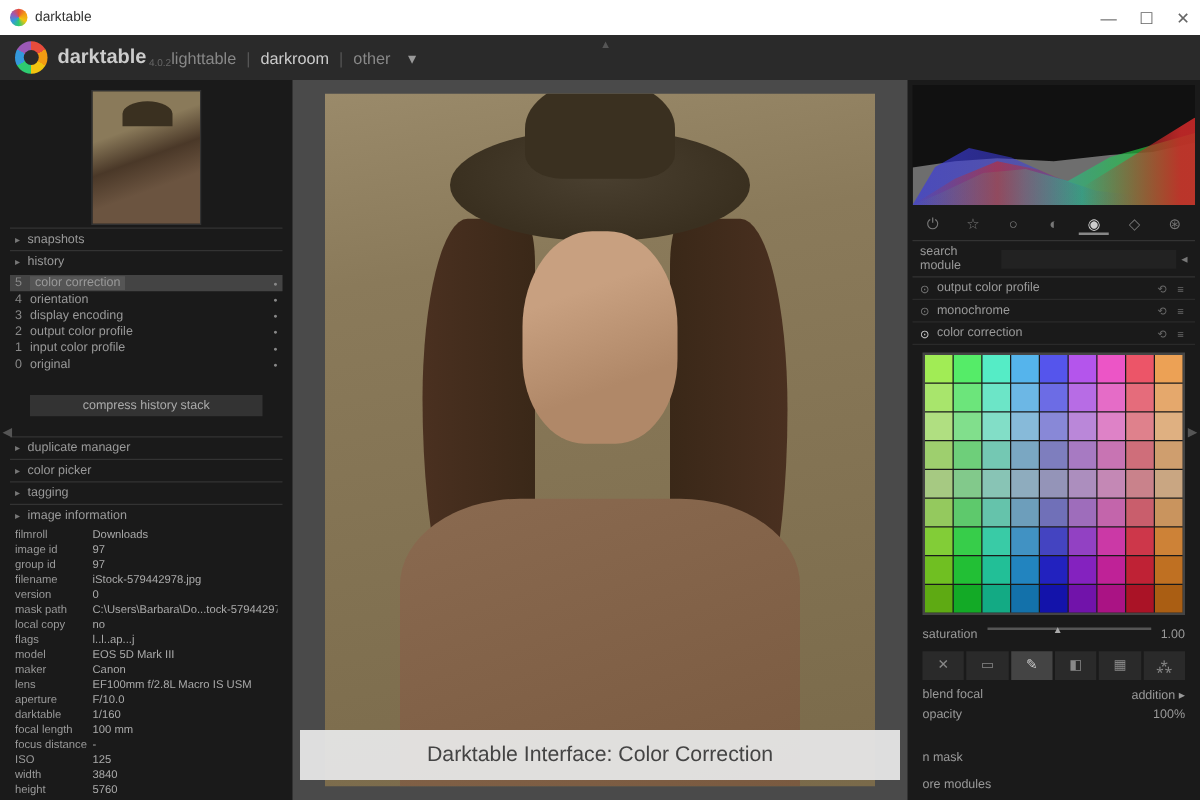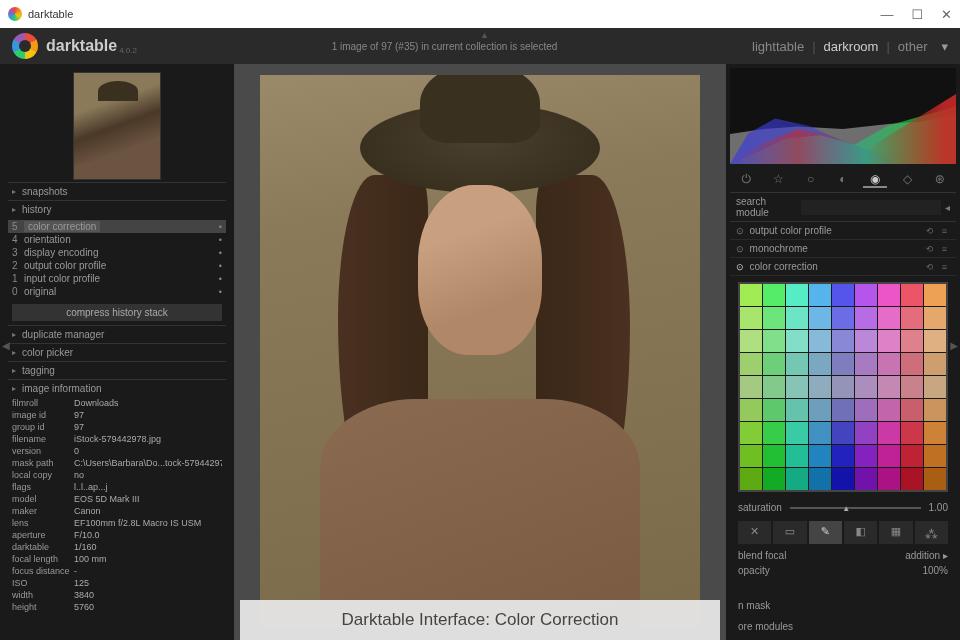--- a/index.html
+++ b/index.html
@@ -25,21 +25,21 @@
 .thumb::before{content:"";position:absolute;top:8px;left:24px;width:40px;height:20px;background:#3a3020;border-radius:50% 50% 0 0}
 .zoom-pct{text-align:right;padding:2px 4px;color:#999;font-size:10px}
 .panel-section{border-top:1px solid #333;padding:3px 4px;display:flex;align-items:center;cursor:pointer}
 .panel-section .arrow{margin-right:6px;color:#777;font-size:8px}
 .history-items{padding:2px 0}
 .history-item{display:flex;align-items:center;padding:1px 4px;font-size:10px}
 .history-item .num{width:12px;color:#888}
 .history-item.sel{background:#444}
 .history-item.sel .label{background:#555;padding:0 4px}
 .history-item .dot{margin-left:auto;color:#888;font-size:9px}
-.compress-btn{background:#333;color:#aaa;text-align:center;padding:3px;margin:4px;font-size:10px;cursor:pointer}
+.compress-btn{background:#333;color:#aaa;text-align:center;padding:3px;margin:16px;font-size:10px;cursor:pointer}
 .info-row{display:flex;font-size:9px;padding:0 4px;line-height:12px}
 .info-row .k{width:62px;color:#999}
 .info-row .v{color:#aaa;flex:1;overflow:hidden;white-space:nowrap}
 .center{flex:1;background:#4a4a4a;padding:8px;display:flex;align-items:center;justify-content:center;position:relative}
 .center::before{content:"▲";position:absolute;top:-34px;left:50%;color:#555;font-size:9px}
 .photo{width:440px;height:554px;background:linear-gradient(170deg,#9a8a6a 0%,#8a7a5a 25%,#7a6a4a 100%);position:relative;overflow:hidden}
 .hat{position:absolute;top:28px;left:100px;width:240px;height:90px;background:radial-gradient(ellipse at 50% 40%,#4a4030 0%,#3a3020 70%);border-radius:50%}
 .hat::before{content:"";position:absolute;top:-40px;left:60px;width:120px;height:80px;background:#3a3020;border-radius:60% 60% 30% 30%}
 .face{position:absolute;top:110px;left:158px;width:124px;height:170px;background:linear-gradient(160deg,#c8a080 30%,#b08868 70%);border-radius:45% 45% 40% 40%}
 .hair-l{position:absolute;top:100px;left:78px;width:90px;height:360px;background:linear-gradient(90deg,#4a3020 0%,#3a2818 100%);border-radius:40% 10% 30% 60%}
@@ -55,49 +55,48 @@
 .module-tabs{display:flex;justify-content:space-around;padding:4px 0;border-bottom:1px solid #333}
 .module-tabs span{color:#777;font-size:12px;cursor:pointer;width:24px;text-align:center}
 .module-tabs .active{color:#ccc;border-bottom:2px solid #888}
 .search-row{display:flex;align-items:center;padding:3px 6px;border-bottom:1px solid #333}
 .search-row input{flex:1;background:#222;border:none;color:#999;font-size:10px;padding:2px 4px;margin-left:6px}
 .module-item{display:flex;align-items:center;padding:3px 6px;border-bottom:1px solid #2a2a2a}
 .module-item .pwr{margin-right:6px;color:#777;font-size:9px}
 .module-item .icns{margin-left:auto;color:#666;font-size:9px;letter-spacing:3px}
 .color-grid{margin:6px 8px;display:grid;grid-template-columns:repeat(9,1fr);gap:1px;border:2px solid #444;aspect-ratio:1}
 .color-cell{width:100%;aspect-ratio:1}
-.sat-row{display:flex;align-items:center;padding:4px 8px;font-size:10px}
+.sat-row{display:flex;padding:4px 8px;font-size:10px}
 .sat-row .slider{flex:1;height:2px;background:#555;margin:0 8px;position:relative}
 .sat-row .slider::after{content:"▲";position:absolute;left:40%;top:-3px;color:#aaa;font-size:8px}
 .mask-tabs{display:flex;gap:2px;padding:4px 8px}
 .mask-tabs span{flex:1;background:#2a2a2a;text-align:center;padding:4px;color:#888;font-size:11px;cursor:pointer}
 .mask-tabs .active{background:#444;color:#ccc}
 .blend-row{display:flex;padding:2px 8px;font-size:10px}
 .blend-row .v{margin-left:auto}
-.caption{position:absolute;bottom:0;left:240px;right:240px;background:rgba(230,230,230,.95);color:#444;text-align:center;padding:10px;font-size:17px}
+.caption{position:absolute;bottom:16px;left:240px;right:240px;background:rgba(230,230,230,.95);color:#444;text-align:center;padding:10px;font-size:17px}
 .edge-arrow{position:absolute;color:#555;font-size:10px}
 </style>
 </head>
 <body>
 
 <div class="titlebar">
   <div class="titlebar-logo"></div>
   <span>darktable</span>
   <div class="titlebar-btns">
     <span>—</span>
     <span>☐</span>
     <span>✕</span>
   </div>
 </div>
 
 <div class="header">
   <div class="logo-aperture"></div>
   <span class="app-name">darktable</span>
   <span class="app-ver">4.0.2</span>
-  <div class="header-status">1 image of 97 (#35) in current collection is selected</div>
   <div class="header-modes">
     <span>lighttable</span>
     <span class="sep">|</span>
     <span class="active">darkroom</span>
     <span class="sep">|</span>
     <span>other</span>
     <span class="dropdown">▾</span>
   </div>
 </div>
 

